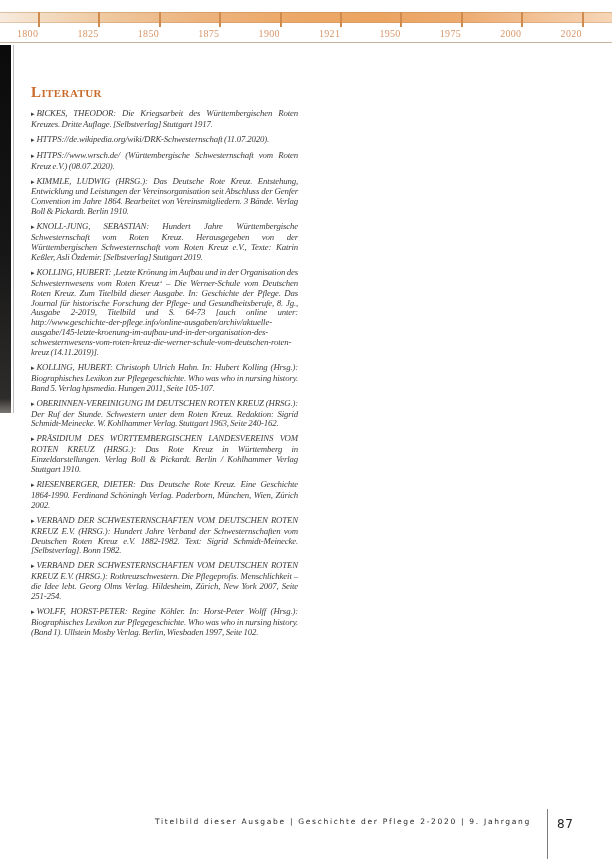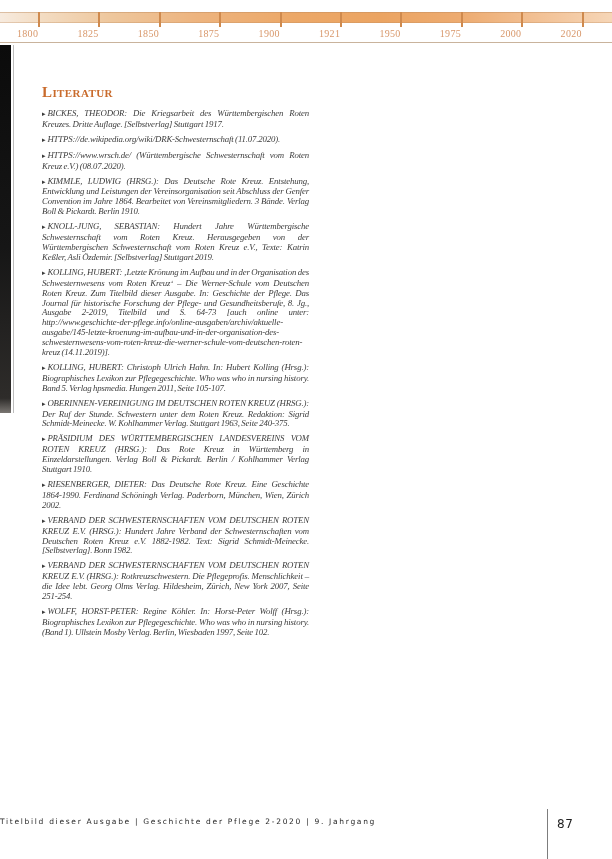--- a/index.html
+++ b/index.html
@@ -31,21 +31,21 @@
   }
 
   
   .edge-dark {
     position: absolute; left: 0; top: 45px; width: 11px; height: 368px;
     background: linear-gradient(180deg, #0b0b0b 0%, #161616 55%, #2e2c2a 96%, #7a7672 100%);
   }
   .edge-line { position: absolute; left: 13px; top: 45px; width: 1px; height: 368px; background: #bdbdbd; }
 
   
-  .columns { position: absolute; left: 42px; top: 84px; width: 548px; display: flex; gap: 1px; }
+  .columns { position: absolute; left: 31px; top: 84px; width: 548px; display: flex; gap: 1px; }
   .col { width: 267px; }
   .section-heading {
     margin: 0 0 9px 0;
     font-family: "Liberation Serif", serif;
     font-variant: small-caps;
     font-weight: 600;
     font-size: 15px; line-height: 16px;
     letter-spacing: .4px;
     color: #c96b2c;
   }
@@ -57,21 +57,21 @@
     letter-spacing: -.15px; word-spacing: -.5px;
     color: #3c3c3c;
     text-align: justify;
     hyphens: auto;
     overflow-wrap: break-word;
   }
   .bullet { font-style: normal; font-size: 7px; color: #3c3c3c; padding-right: 2px; }
 
   
   .footer-title {
-    position: absolute; left: 0; top: 817px; width: 531px; text-align: left;
+    position: absolute; left: 0; top: 817px; width: 531px; text-align: right;
     font-family: "DejaVu Sans", sans-serif;
     font-size: 7.5px; letter-spacing: 1.7px; font-weight: 500; color: #1f1f1f;
     white-space: nowrap;
   }
   .footer-rule { position: absolute; left: 547px; top: 809px; width: 1px; height: 50px; background: #7d7d7d; }
   .footer-page {
     position: absolute; left: 557px; top: 817px;
     font-family: "DejaVu Sans", sans-serif;
     font-size: 12px; letter-spacing: .5px; font-weight: 500; color: #1f1f1f;
   }
@@ -155,21 +155,21 @@
 
           <p class="bib-entry"><span class="bullet">▸</span><span>KIMMLE, LUDWIG (HRSG.): Das Deutsche Rote Kreuz. Entstehung, Entwicklung und Leistungen der Vereinsorganisation seit Abschluss der Genfer Convention im Jahre 1864. Bearbeitet von Vereinsmitgliedern. 3 Bände. Verlag Boll &amp; Pickardt. Berlin 1910.</span></p>
 
           <p class="bib-entry"><span class="bullet">▸</span><span>KNOLL-JUNG, SEBASTIAN: Hundert Jahre Württembergische Schwesternschaft vom Roten Kreuz. Herausgegeben von der Württembergischen Schwesternschaft vom Roten Kreuz e.V., Texte: Katrin Keßler, Asli Özdemir. [Selbstverlag] Stuttgart 2019.</span></p>
 
           <p class="bib-entry"><span class="bullet">▸</span><span>KOLLING, HUBERT: ‚Letzte Krönung im Aufbau und in der Organisation des Schwesternwesens vom Roten Kreuz‘ – Die Werner-Schule vom Deutschen Roten Kreuz. Zum Titelbild dieser Ausgabe. In: Geschichte der Pflege. Das Journal für historische Forschung der Pflege- und Gesundheitsberufe, 8. Jg., Ausgabe 2-2019, Titelbild und S. 64-73 [auch online unter: http://www.geschichte-der-pflege.info/online-ausgaben/archiv/aktuelle-ausgabe/145-letzte-kroenung-im-aufbau-und-in-der-organisation-des-schwesternwesens-vom-roten-kreuz-die-werner-schule-vom-deutschen-roten-kreuz (14.11.2019)].</span></p>
 
 
           <p class="bib-entry"><span class="bullet">▸</span><span>KOLLING, HUBERT: Christoph Ulrich Hahn. In: Hubert Kolling (Hrsg.): Biographisches Lexikon zur Pflegegeschichte. Who was who in nursing history. Band 5. Verlag hpsmedia. Hungen 2011, Seite 105-107.</span></p>
 
-          <p class="bib-entry"><span class="bullet">▸</span><span>OBERINNEN-VEREINIGUNG IM DEUTSCHEN ROTEN KREUZ (HRSG.): Der Ruf der Stunde. Schwestern unter dem Roten Kreuz. Redaktion: Sigrid Schmidt-Meinecke. W. Kohlhammer Verlag. Stuttgart 1963, Seite 240-375.</span></p>
+          <p class="bib-entry"><span class="bullet">▸</span><span>OBERINNEN-VEREINIGUNG IM DEUTSCHEN ROTEN KREUZ (HRSG.): Der Ruf der Stunde. Schwestern unter dem Roten Kreuz. Redaktion: Sigrid Schmidt-Meinecke. W. Kohlhammer Verlag. Stuttgart 1963, Seite 240-162.</span></p>
 
           <p class="bib-entry"><span class="bullet">▸</span><span>PRÄSIDIUM DES WÜRTTEMBERGISCHEN LANDESVEREINS VOM ROTEN KREUZ (HRSG.): Das Rote Kreuz in Württemberg in Einzeldarstellungen. Verlag Boll &amp; Pickardt. Berlin / Kohlhammer Verlag Stuttgart 1910.</span></p>
 
           <p class="bib-entry"><span class="bullet">▸</span><span>RIESENBERGER, DIETER: Das Deutsche Rote Kreuz. Eine Geschichte 1864-1990. Ferdinand Schöningh Verlag. Paderborn, München, Wien, Zürich 2002.</span></p>
 
           <p class="bib-entry"><span class="bullet">▸</span><span>VERBAND DER SCHWESTERNSCHAFTEN VOM DEUTSCHEN ROTEN KREUZ E.V. (HRSG.): Hundert Jahre Verband der Schwesternschaften vom Deutschen Roten Kreuz e.V. 1882-1982. Text: Sigrid Schmidt-Meinecke. [Selbstverlag]. Bonn 1982.</span></p>
 
           <p class="bib-entry"><span class="bullet">▸</span><span>VERBAND DER SCHWESTERNSCHAFTEN VOM DEUTSCHEN ROTEN KREUZ E.V. (HRSG.): Rotkreuzschwestern. Die Pflegeprofis. Menschlichkeit – die Idee lebt. Georg Olms Verlag. Hildesheim, Zürich, New York 2007, Seite 251-254.</span></p>
 
           <p class="bib-entry"><span class="bullet">▸</span><span>WOLFF, HORST-PETER: Regine Köhler. In: Horst-Peter Wolff (Hrsg.): Biographisches Lexikon zur Pflegegeschichte. Who was who in nursing history. (Band 1). Ullstein Mosby Verlag. Berlin, Wiesbaden 1997, Seite 102.</span></p>

